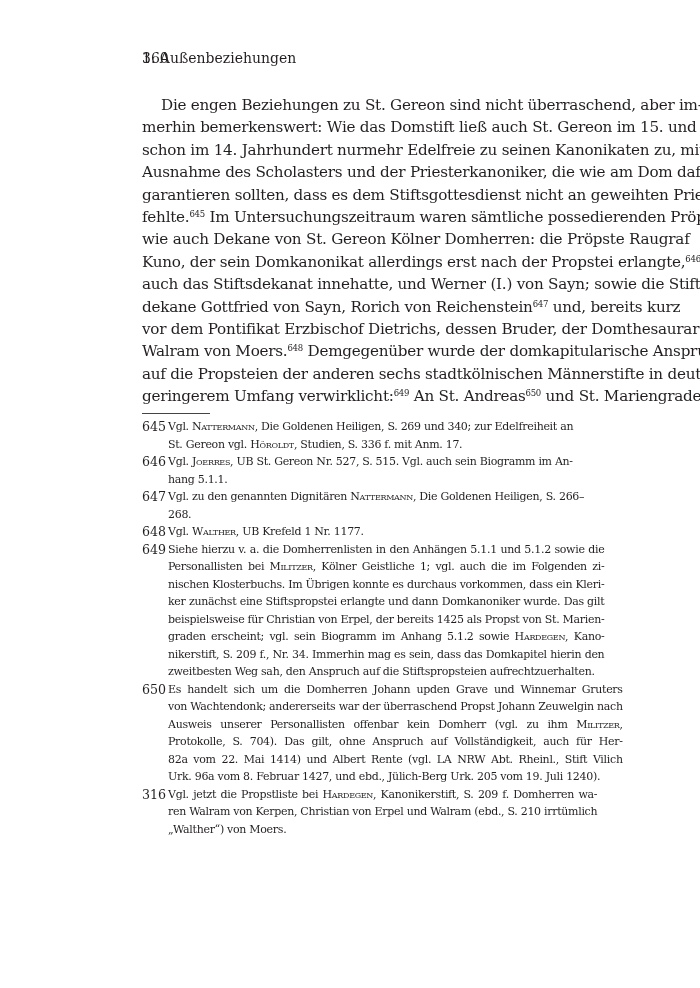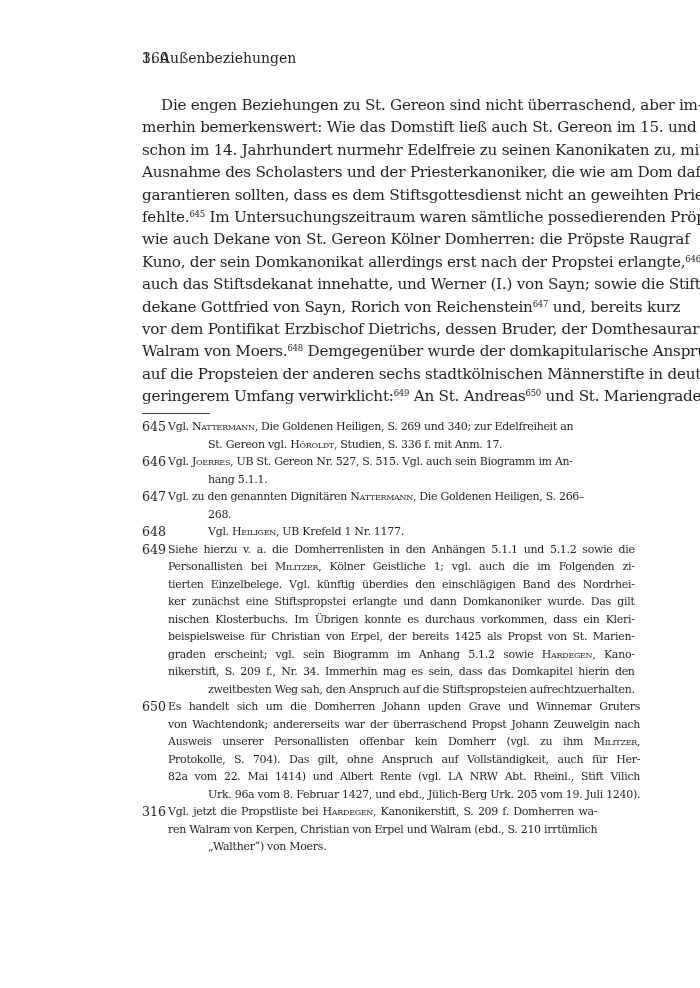--- a/index.html
+++ b/index.html
@@ -16,21 +16,21 @@
   .line.last { text-align-last: left; }
   sup { font-size: 8.5px; line-height: 0; vertical-align: 5px; }
   .sc { font-variant: small-caps; }
   .rule { position: absolute; top: 413px; left: 0; width: 68px; height: 1px; background: #444; }
   .footnotes { position: absolute; top: 418px; left: 0; width: 424px; }
   .fn { display: flex; }
   .fn-num { width: 26px; flex: 0 0 26px; font-size: 12.6px; line-height: 17.5px; }
   .fn-body { flex: 1; }
   .fnline { height: 17.5px; line-height: 17.5px; font-size: 11px; white-space: nowrap;
             text-align: justify; text-align-last: justify; letter-spacing: -0.3px; }
-  .fnline.last { text-align-last: left; margin-left: 40px; }
+  .fnline.last { text-align-last: left; }
 </style>
 </head>
 <body>
 
 <div class="page">
   <div class="running-head">
     <span class="page-number">160</span>
     <span class="chapter-title">3. Außenbeziehungen</span>
   </div>
 
@@ -71,31 +71,30 @@
       <div class="fn">
         <div class="fn-num">647</div>
         <div class="fn-body">
           <div class="fnline">Vgl. zu den genannten Dignitären <span class="sc">Nattermann</span>, Die Goldenen Heiligen, S. 266–</div>
           <div class="fnline last">268.</div>
         </div>
       </div>
       <div class="fn">
         <div class="fn-num">648</div>
         <div class="fn-body">
-          <div class="fnline last">Vgl. <span class="sc">Heiligen</span>, UB Krefeld 1 Nr. 1177.</div>
+          <div class="fnline last">Vgl. <span class="sc">Walther</span>, UB Krefeld 1 Nr. 1177.</div>
         </div>
       </div>
       <div class="fn">
         <div class="fn-num">649</div>
         <div class="fn-body">
           <div class="fnline">Siehe hierzu v. a. die Domherrenlisten in den Anhängen 5.1.1 und 5.1.2 sowie die</div>
           <div class="fnline">Personallisten bei <span class="sc">Militzer</span>, Kölner Geistliche 1; vgl. auch die im Folgenden zi-</div>
-          <div class="fnline">tierten Einzelbelege. Vgl. künftig überdies den einschlägigen Band des Nordrhei-</div>
+          <div class="fnline">nischen Klosterbuchs. Im Übrigen konnte es durchaus vorkommen, dass ein Kleri-</div>
           <div class="fnline">ker zunächst eine Stiftspropstei erlangte und dann Domkanoniker wurde. Das gilt</div>
-          <div class="fnline">nischen Klosterbuchs. Im Übrigen konnte es durchaus vorkommen, dass ein Kleri-</div>
           <div class="fnline">beispielsweise für Christian von Erpel, der bereits 1425 als Propst von St. Marien-</div>
           <div class="fnline">graden erscheint; vgl. sein Biogramm im Anhang 5.1.2 sowie <span class="sc">Hardegen</span>, Kano-</div>
           <div class="fnline">nikerstift, S. 209 f., Nr. 34. Immerhin mag es sein, dass das Domkapitel hierin den</div>
           <div class="fnline last">zweitbesten Weg sah, den Anspruch auf die Stiftspropsteien aufrechtzuerhalten.</div>
         </div>
       </div>
       <div class="fn">
         <div class="fn-num">650</div>
         <div class="fn-body">
           <div class="fnline">Es handelt sich um die Domherren Johann upden Grave und Winnemar Gruters</div>

